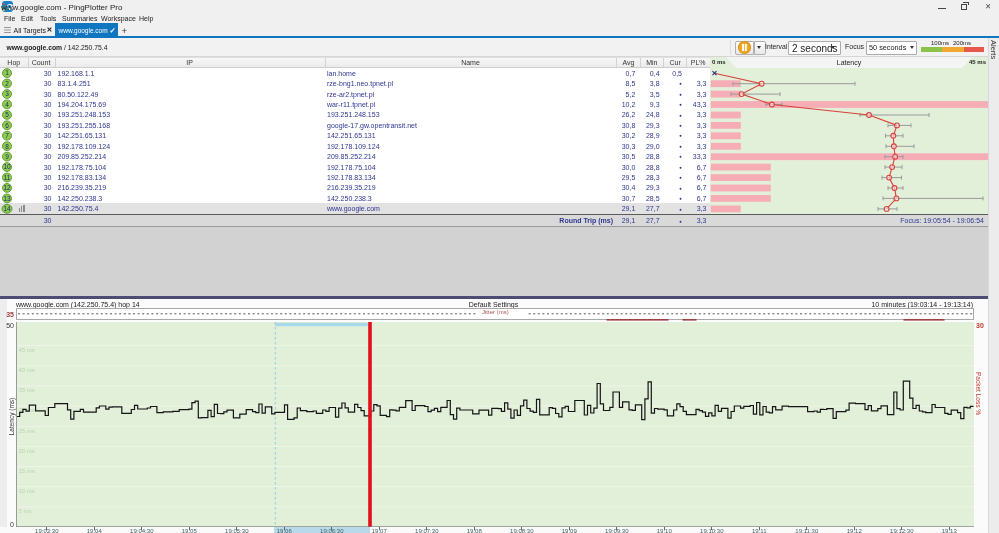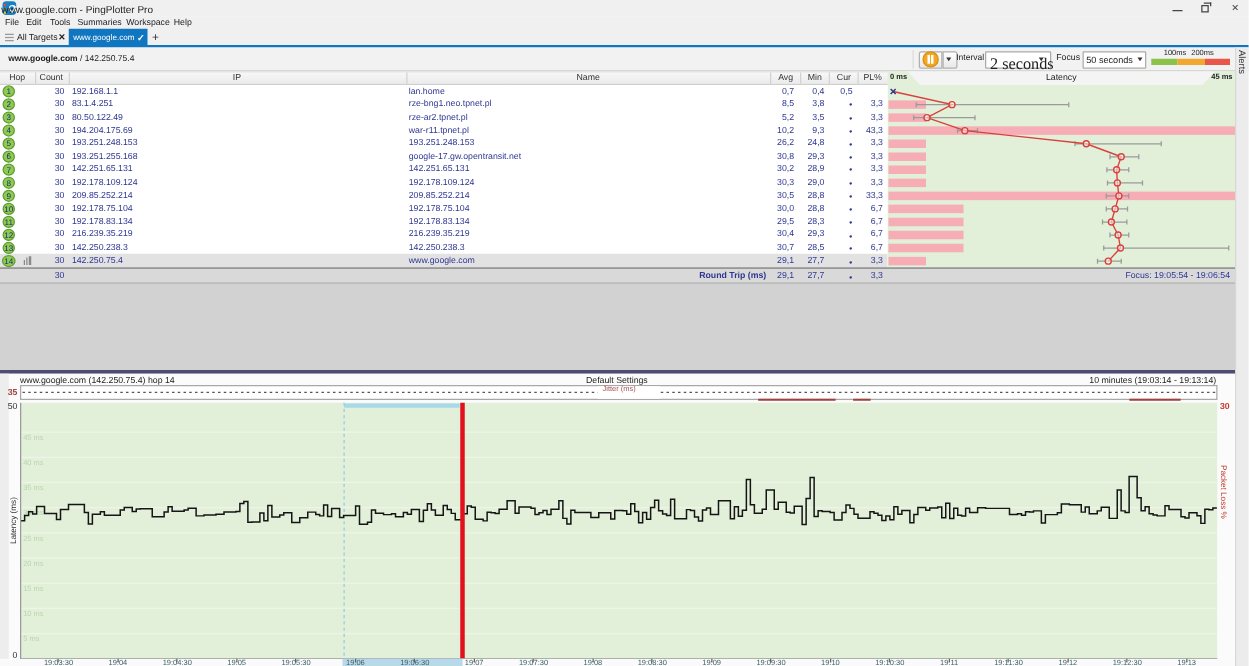--- a/index.html
+++ b/index.html
@@ -46,21 +46,21 @@
 <div class="abs" style="left:6.5px;top:43.5px;font-size:6.8px;color:#1a1a1a;"><b>www.google.com</b> / 142.250.75.4</div>
 <div class="abs" style="left:730px;top:40px;width:1px;height:15px;background:#dcdcdc;"></div>
 
 <div class="abs" style="left:734.5px;top:40.5px;width:19.5px;height:14px;background:linear-gradient(#fefefe,#e8e8e8);border:1px solid #b0b0b0;border-radius:2px 0 0 2px;"></div>
 <div class="abs" style="left:737.5px;top:41px;width:13px;height:12.5px;background:#f2a71f;border:1px solid #d88f12;border-radius:50%;"></div>
 <div class="abs" style="left:742px;top:44px;width:1.5px;height:6.5px;background:#fff;box-shadow:2.8px 0 0 #fff;"></div>
 <div class="abs" style="left:754px;top:40.5px;width:12px;height:14px;background:linear-gradient(#fefefe,#e8e8e8);border:1px solid #b0b0b0;border-radius:0 2px 2px 0;"></div>
 <div class="abs" style="left:757px;top:45.5px;width:0;height:0;border-left:2.7px solid transparent;border-right:2.7px solid transparent;border-top:3.2px solid #333;"></div>
 <div class="abs" style="left:765px;top:43px;font-size:6.8px;color:#222;">Interval</div>
 <div class="abs" style="left:788px;top:40.5px;width:53px;height:14px;background:#fff;border:1px solid #ababab;border-radius:1px;"></div>
-<div class="abs" style="left:792px;top:43px;font-size:13px;color:#222;font-family:Liberation Serif, serif;">2 seconds</div>
+<div class="abs" style="left:792px;top:43px;font-size:10px;color:#222;">2 seconds</div>
 <div class="abs" style="left:831px;top:46px;width:0;height:0;border-left:2.7px solid transparent;border-right:2.7px solid transparent;border-top:3.2px solid #333;"></div>
 <div class="abs" style="left:845px;top:43px;font-size:7px;color:#222;">Focus</div>
 <div class="abs" style="left:866px;top:40.5px;width:51px;height:14px;background:#fff;border:1px solid #ababab;border-radius:1px;"></div>
 <div class="abs" style="left:869px;top:43px;font-size:7.3px;color:#222;">50 seconds</div>
 <div class="abs" style="left:909.5px;top:46px;width:0;height:0;border-left:2.7px solid transparent;border-right:2.7px solid transparent;border-top:3.2px solid #333;"></div>
 
 <div class="abs" style="left:931px;top:40px;font-size:6px;color:#222;">100ms</div>
 <div class="abs" style="left:953px;top:40px;font-size:6px;color:#222;">200ms</div>
 <div class="abs" style="left:921px;top:47px;width:21px;height:4.5px;background:#8bc34a;"></div>
 <div class="abs" style="left:942px;top:47px;width:21.5px;height:4.5px;background:#f0a830;"></div>

